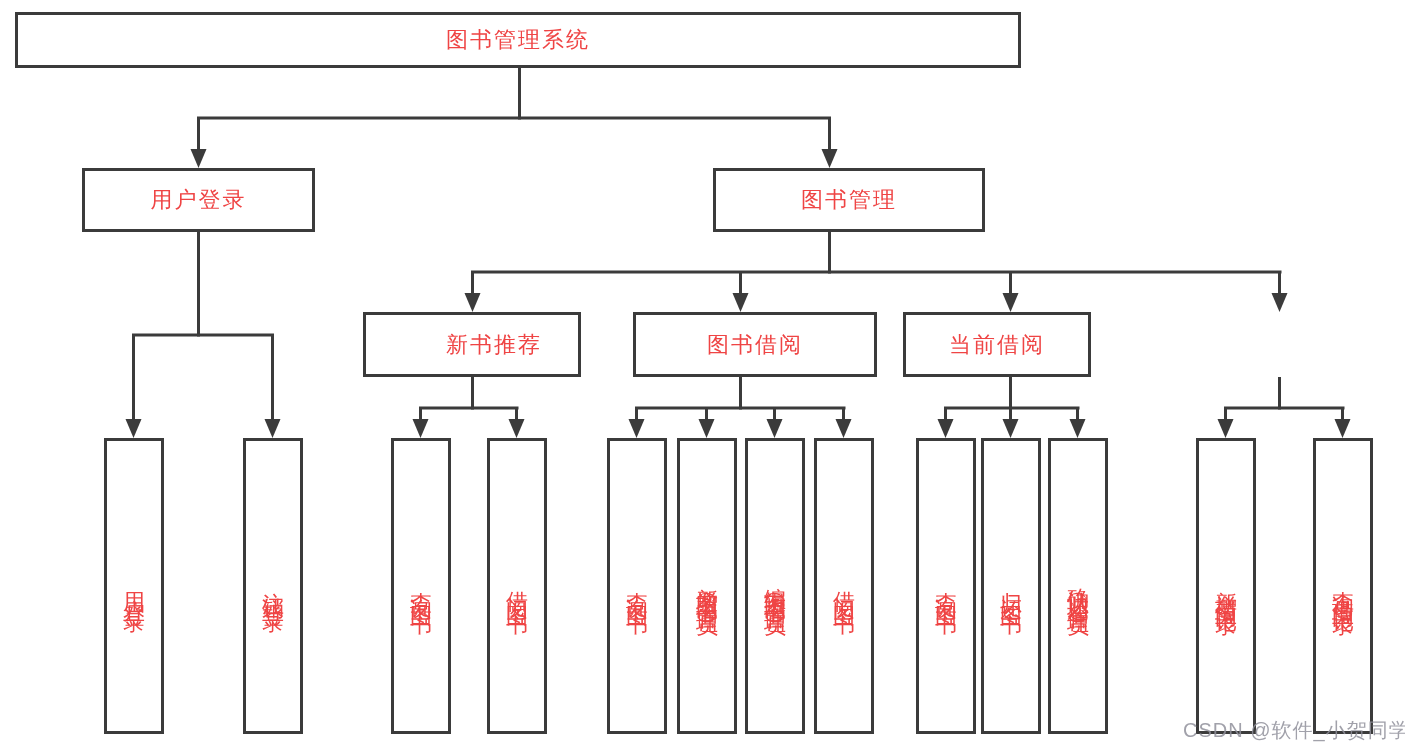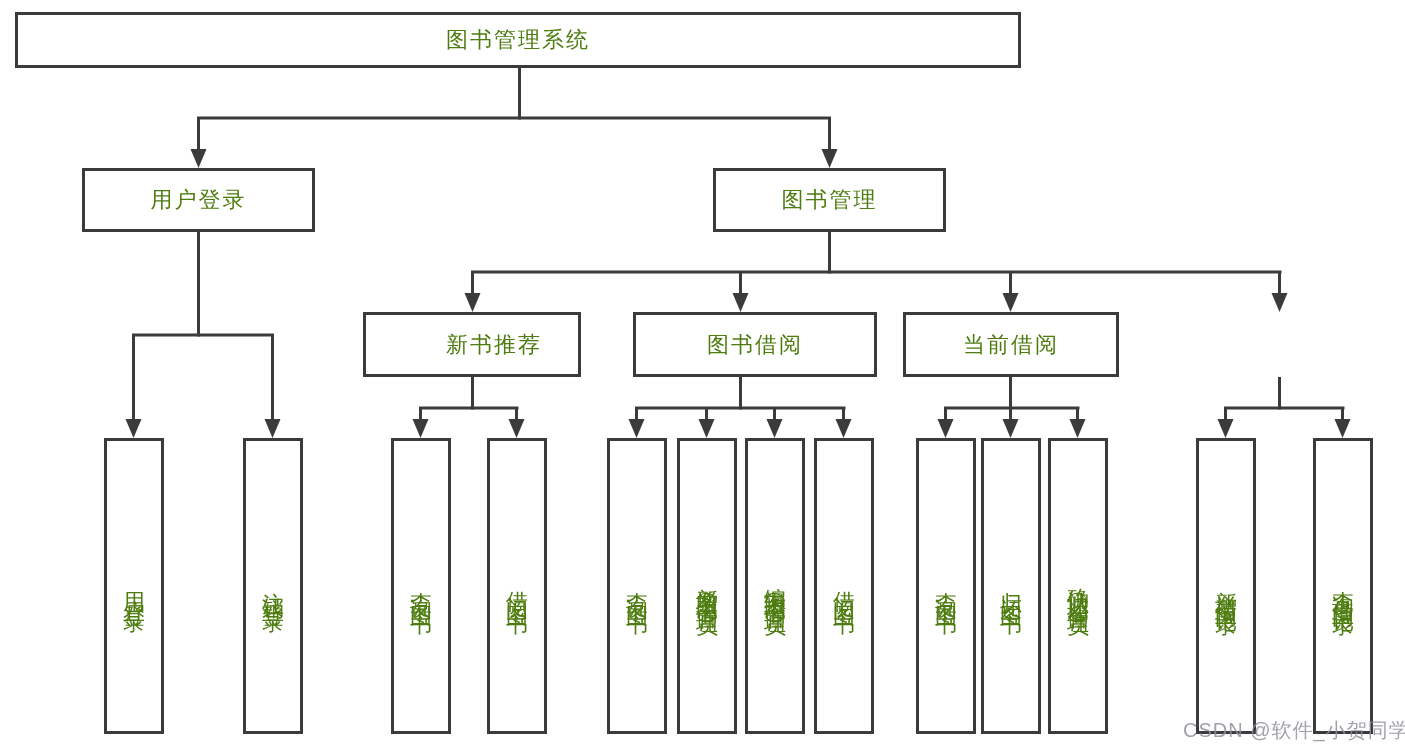--- a/index.html
+++ b/index.html
@@ -14,38 +14,38 @@
   .wires { position: absolute; left: 0; top: 0; width: 1405px; height: 747px; }
 
   .node {
     position: absolute;
     box-sizing: border-box;
     border: 3px solid #3b3b3b;
     background: #ffffff;
     display: flex;
     align-items: center;
     justify-content: center;
-    color: #4d7c0f;
+    color: #ef4444;
     font-size: 22px;
     letter-spacing: 2px;
     white-space: nowrap;
   }
 
   
   .n-root { left: 15px; top: 12px; width: 1006px; height: 56px; }
 
   
   .n-login { left: 82px;  top: 168px; width: 233px; height: 64px; }
-  .n-mgmt  { left: 713px; top: 168px; width: 233px; height: 64px; }
+  .n-mgmt  { left: 713px; top: 168px; width: 272px; height: 64px; }
 
   
   .lvl3 { top: 312px; height: 65px; }
   .n-recommend { left: 363px;  width: 218px; padding-left: 44px; }
   .n-borrow    { left: 633px;  width: 244px; }
-  .n-current   { left: 903px;  width: 216px; font-family: Liberation Serif, serif; }
+  .n-current   { left: 903px;  width: 188px; font-family: Liberation Serif, serif; }
   .n-records   { left: 1172px; width: 216px; }
 
   
   .leaf {
     top: 438px;
     height: 296px;
     width: 60px;
     writing-mode: vertical-rl;
     letter-spacing: 7px;
     font-size: 22px;

